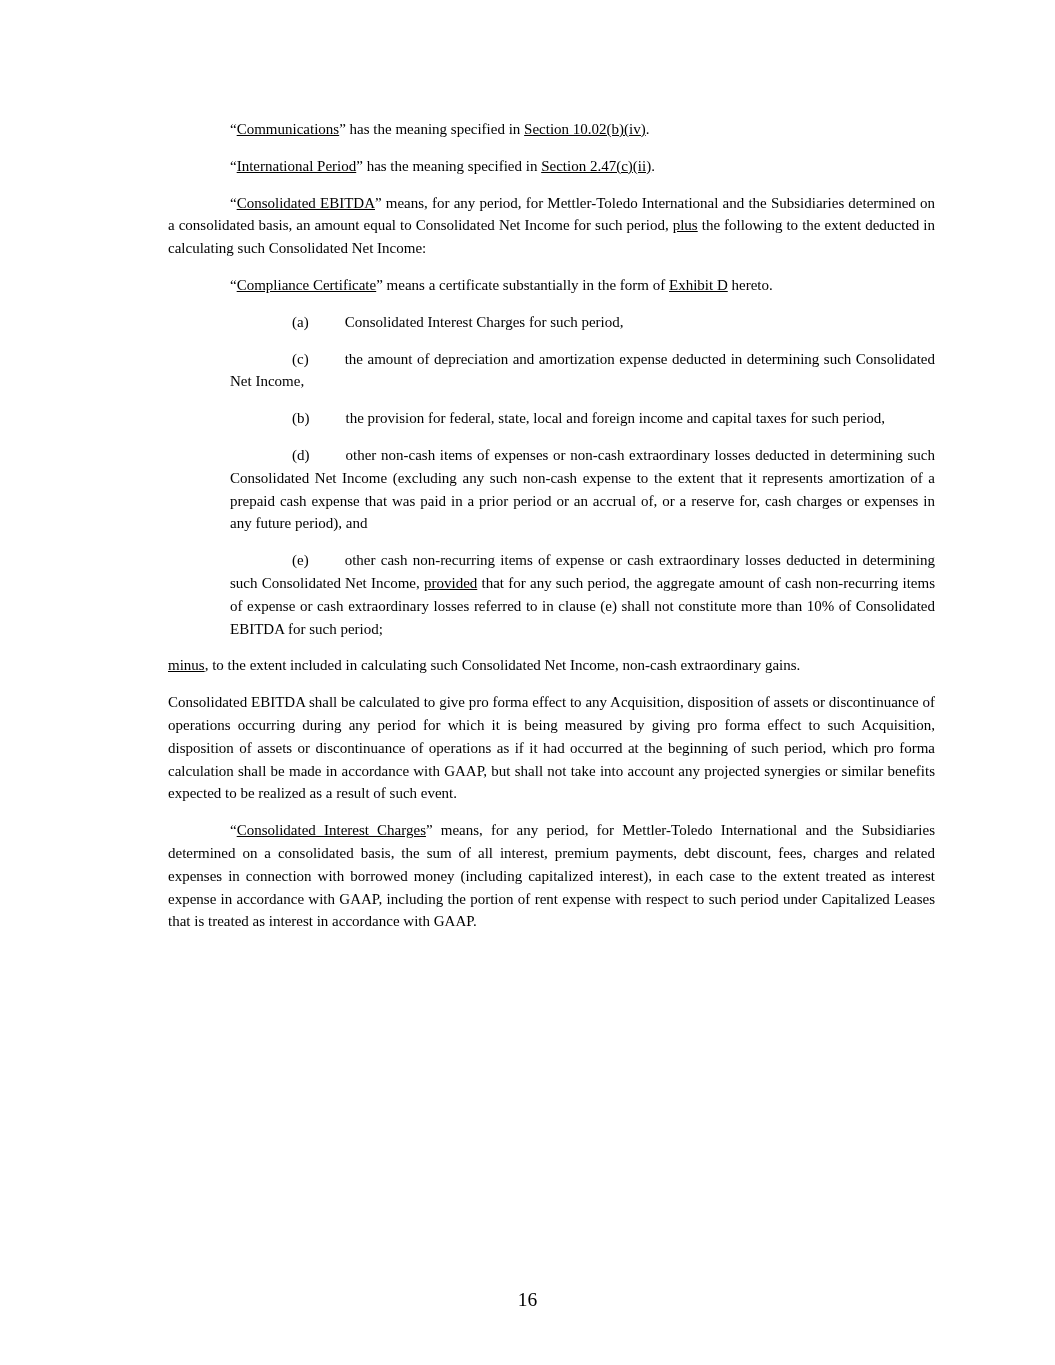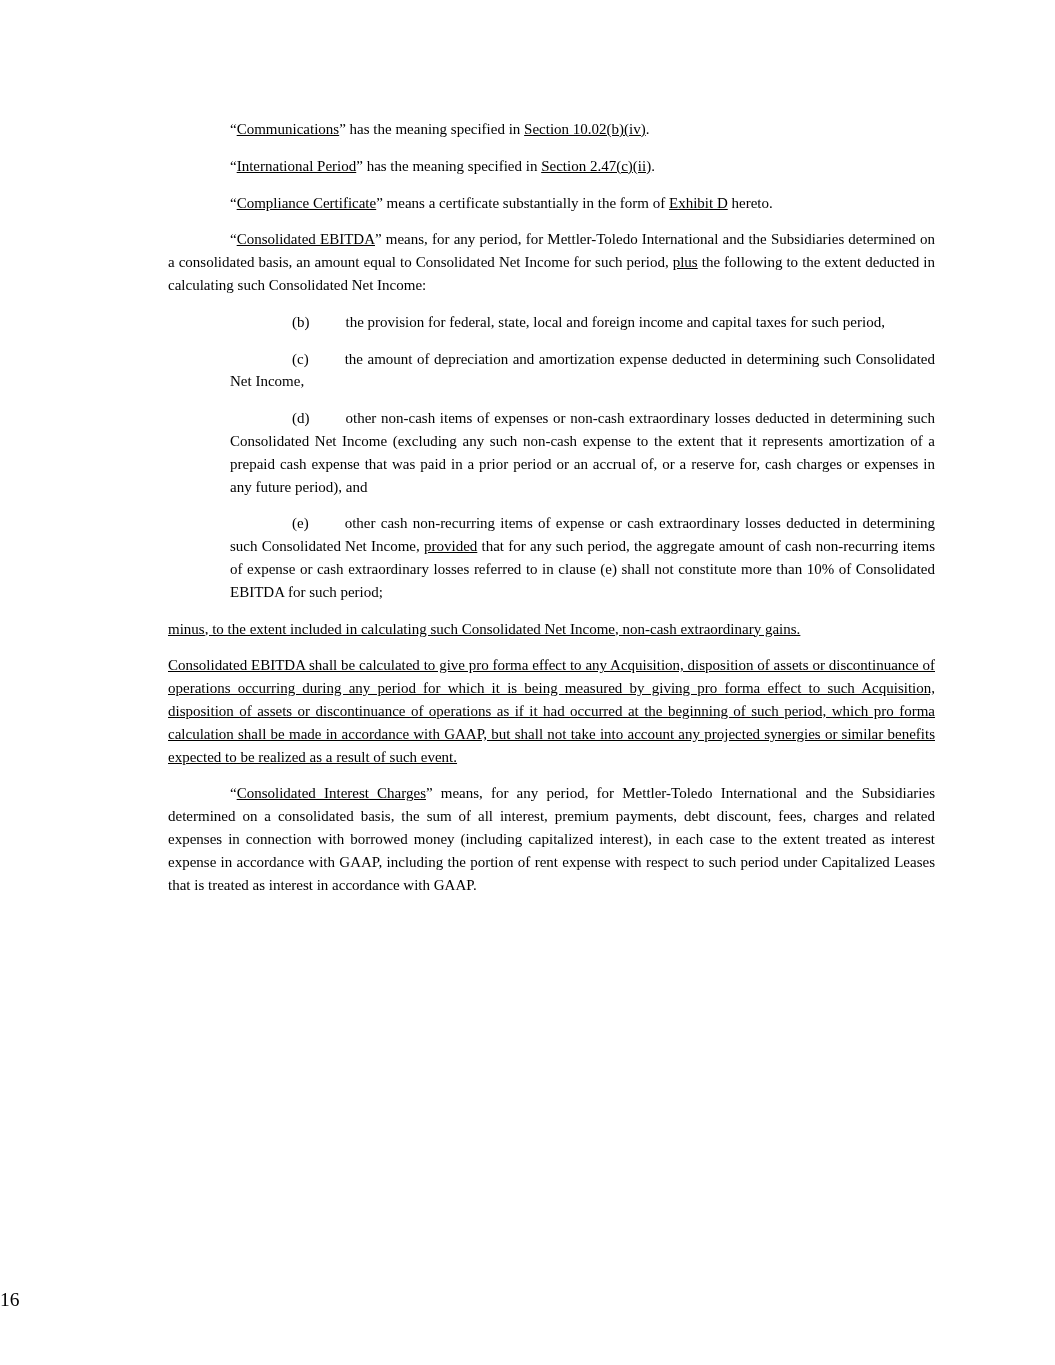--- a/index.html
+++ b/index.html
@@ -38,49 +38,50 @@
     text-indent: 0;
   }
   .clause-inner {
     text-indent: 62px;
   }
   .clause .marker {
     display: inline-block;
   }
   .flush {
     text-indent: 0;
-    text-decoration: underline;
   }
   u, .u {
     text-decoration: underline;
   }
   .page-number {
     position: absolute;
     left: 0;
     right: 0;
     bottom: 56px;
+    text-align: center;
     font-size: 19.5px;
     line-height: 1;
   }
   .tabgap {
     display: inline-block;
     width: 36px;
   }
 </style>
 </head>
 <body>
 
 <div class="page">
   <div class="body-text" id="doc-body">
       <p class="indent-def"><span>“</span><u>Communications</u><span>” has the meaning specified in </span><u>Section 10.02(b)(iv)</u><span>.</span></p>
       <p class="indent-def"><span>“</span><u>International Period</u><span>” has the meaning specified in </span><u>Section 2.47(c)(ii)</u><span>.</span></p>
+      <p class="indent-def"><span>“</span><u>Consolidated EBITDA</u><span>” means, for any period, for Mettler-Toledo International and the Subsidiaries determined on a consolidated basis, an amount equal to Consolidated Net Income for such period, </span><u>plus</u><span> the following to the extent deducted in calculating such Consolidated Net Income:</span></p>
       <p class="indent-def"><span>“</span><u>Compliance Certificate</u><span>” means a certificate substantially in the form of </span><u>Exhibit D</u><span> hereto.</span></p>
-      <p class="indent-def"><span>“</span><u>Consolidated EBITDA</u><span>” means, for any period, for Mettler-Toledo International and the Subsidiaries determined on a consolidated basis, an amount equal to Consolidated Net Income for such period, </span><u>plus</u><span> the following to the extent deducted in calculating such Consolidated Net Income:</span></p>
+      <p class="clause"><span class="clause-inner"><span class="marker">(a)</span><span class="tabgap"></span><span>Consolidated Interest Charges for such period,</span></span></p>
+      <p class="clause"><span class="clause-inner"><span class="marker">(c)</span><span class="tabgap"></span><span>the amount of depreciation and amortization expense deducted in determining such Consolidated Net Income,</span></span></p>
       <p class="clause"><span class="clause-inner"><span class="marker">(b)</span><span class="tabgap"></span><span>the provision for federal, state, local and foreign income and capital taxes for such period,</span></span></p>
-      <p class="clause"><span class="clause-inner"><span class="marker">(c)</span><span class="tabgap"></span><span>the amount of depreciation and amortization expense deducted in determining such Consolidated Net Income,</span></span></p>
       <p class="clause"><span class="clause-inner"><span class="marker">(d)</span><span class="tabgap"></span><span>other non-cash items of expenses or non-cash extraordinary losses deducted in determining such Consolidated Net Income (excluding any such non-cash expense to the extent that it represents amortization of a prepaid cash expense that was paid in a prior period or an accrual of, or a reserve for, cash charges or expenses in any future period), and</span></span></p>
       <p class="clause"><span class="clause-inner"><span class="marker">(e)</span><span class="tabgap"></span><span>other cash non-recurring items of expense or cash extraordinary losses deducted in determining such Consolidated Net Income, </span><u>provided</u><span> that for any such period, the aggregate amount of cash non-recurring items of expense or cash extraordinary losses referred to in clause (e) shall not constitute more than 10% of Consolidated EBITDA for such period;</span></span></p>
       <p class="flush"><u>minus</u><span>, to the extent included in calculating such Consolidated Net Income, non-cash extraordinary gains.</span></p>
       <p class="flush"><span>Consolidated EBITDA shall be calculated to give pro forma effect to any Acquisition, disposition of assets or discontinuance of operations occurring during any period for which it is being measured by giving pro forma effect to such Acquisition, disposition of assets or discontinuance of operations as if it had occurred at the beginning of such period, which pro forma calculation shall be made in accordance with GAAP, but shall not take into account any projected synergies or similar benefits expected to be realized as a result of such event.</span></p>
       <p class="indent-def"><span>“</span><u>Consolidated Interest Charges</u><span>” means, for any period, for Mettler-Toledo International and the Subsidiaries determined on a consolidated basis, the sum of all interest, premium payments, debt discount, fees, charges and related expenses in connection with borrowed money (including capitalized interest), in each case to the extent treated as interest expense in accordance with GAAP, including the portion of rent expense with respect to such period under Capitalized Leases that is treated as interest in accordance with GAAP.</span></p>
     </div>
   <div class="page-number">16</div>
 </div>
 
 </body></html>

